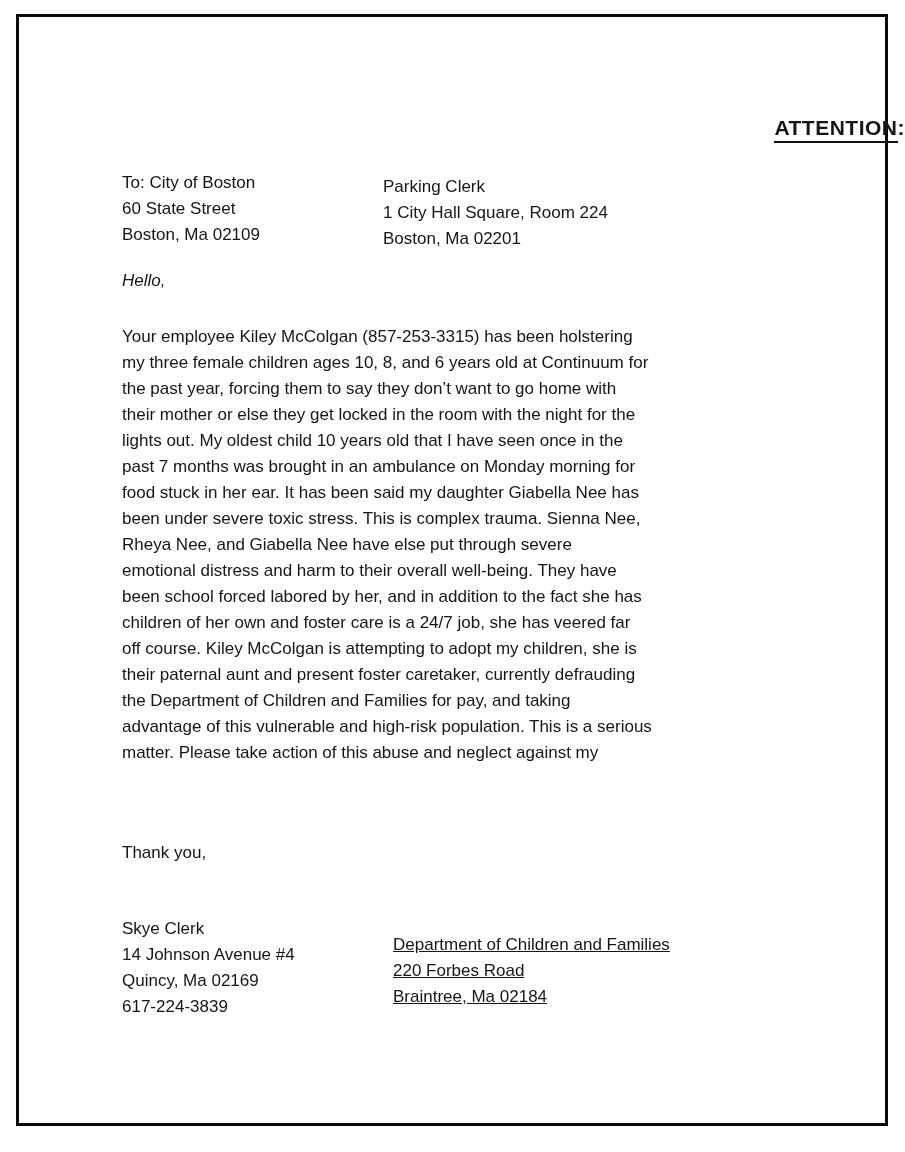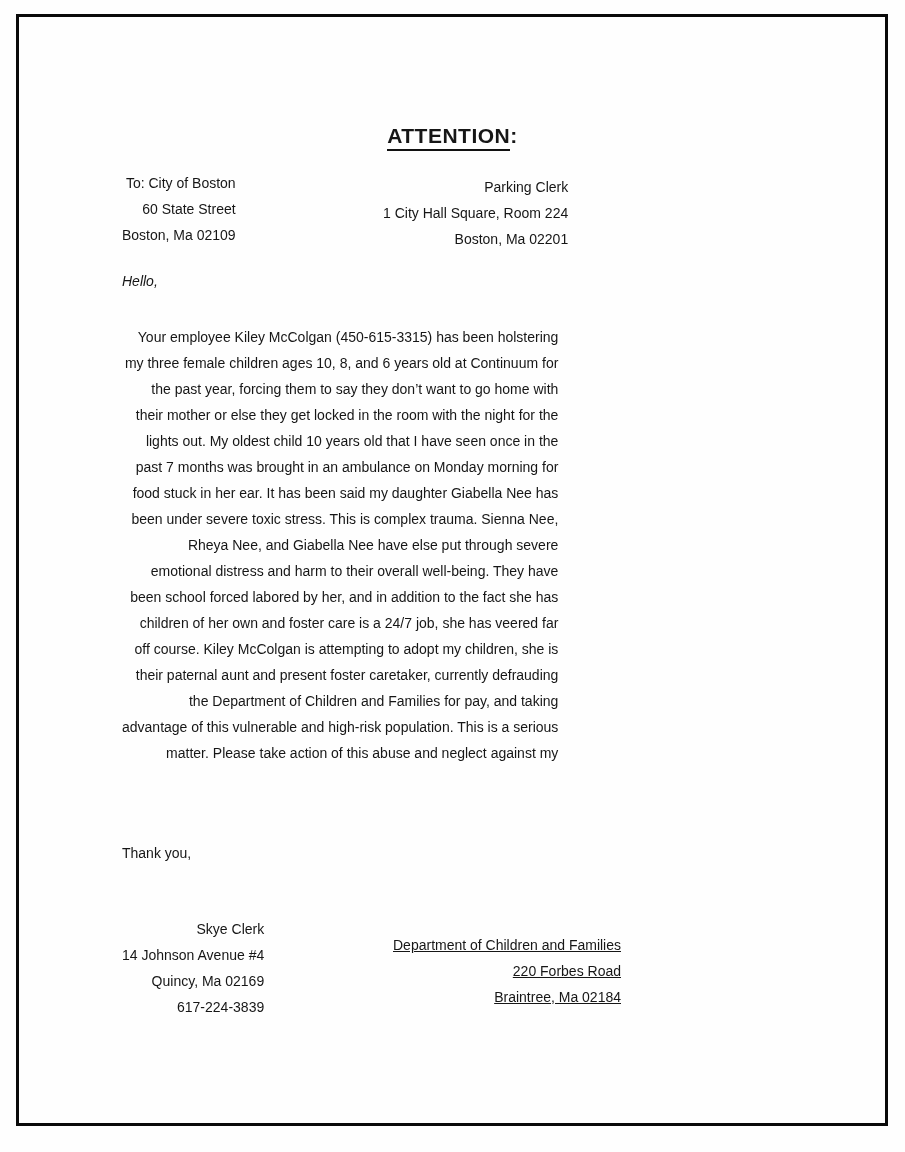--- a/index.html
+++ b/index.html
@@ -23,35 +23,33 @@
     width: 872px;
     height: 1112px;
     border: 3px solid #0a0a0a;
     box-sizing: border-box;
   }
   .title {
     position: absolute;
     left: 0;
     top: 116px;
     width: 905px;
-    text-align: center;
+    text-align: right;
     font-size: 21px;
     font-weight: bold;
     letter-spacing: 0.5px;
-    margin-top: 8px;
   }
   .title-underlined {
     border-bottom: 2.5px solid #111111;
     padding-bottom: 2px;
   }
   .textline {
-    font-size: 14px;
+    font-size: 17px;
     line-height: 26px;
     white-space: pre;
-    text-align: right;
   }
   .addr-left   { position: absolute; left: 122px; top: 170px; }
   .addr-right  { position: absolute; left: 383px; top: 174px; }
   .salutation  { position: absolute; left: 122px; top: 268px; font-style: italic; }
   .body-block  { position: absolute; left: 122px; top: 324px; }
   .closing     { position: absolute; left: 122px; top: 840px; }
   .sig-left    { position: absolute; left: 122px; top: 916px; }
   .sig-right   { position: absolute; left: 393px; top: 932px; text-decoration: underline; }
 </style>
 </head>
@@ -72,21 +70,21 @@
 
   <div class="addr-right">
     <div class="textline">Parking Clerk</div>
     <div class="textline">1 City Hall Square, Room 224</div>
     <div class="textline">Boston, Ma 02201</div>
   </div>
 
   <div class="salutation textline">Hello,</div>
 
   <div class="body-block">
-    <div class="textline">Your employee Kiley McColgan (450-615-3315) has been holstering</div>
+    <div class="textline">Your employee Kiley McColgan (857-253-3315) has been holstering</div>
     <div class="textline">my three female children ages 10, 8, and 6 years old at Continuum for</div>
     <div class="textline">the past year, forcing them to say they don’t want to go home with</div>
     <div class="textline">their mother or else they get locked in the room with the night for the</div>
     <div class="textline">lights out. My oldest child 10 years old that I have seen once in the</div>
     <div class="textline">past 7 months was brought in an ambulance on Monday morning for</div>
     <div class="textline">food stuck in her ear. It has been said my daughter Giabella Nee has</div>
     <div class="textline">been under severe toxic stress. This is complex trauma. Sienna Nee,</div>
     <div class="textline">Rheya Nee, and Giabella Nee have else put through severe</div>
     <div class="textline">emotional distress and harm to their overall well-being. They have</div>
     <div class="textline">been school forced labored by her, and in addition to the fact she has</div>

